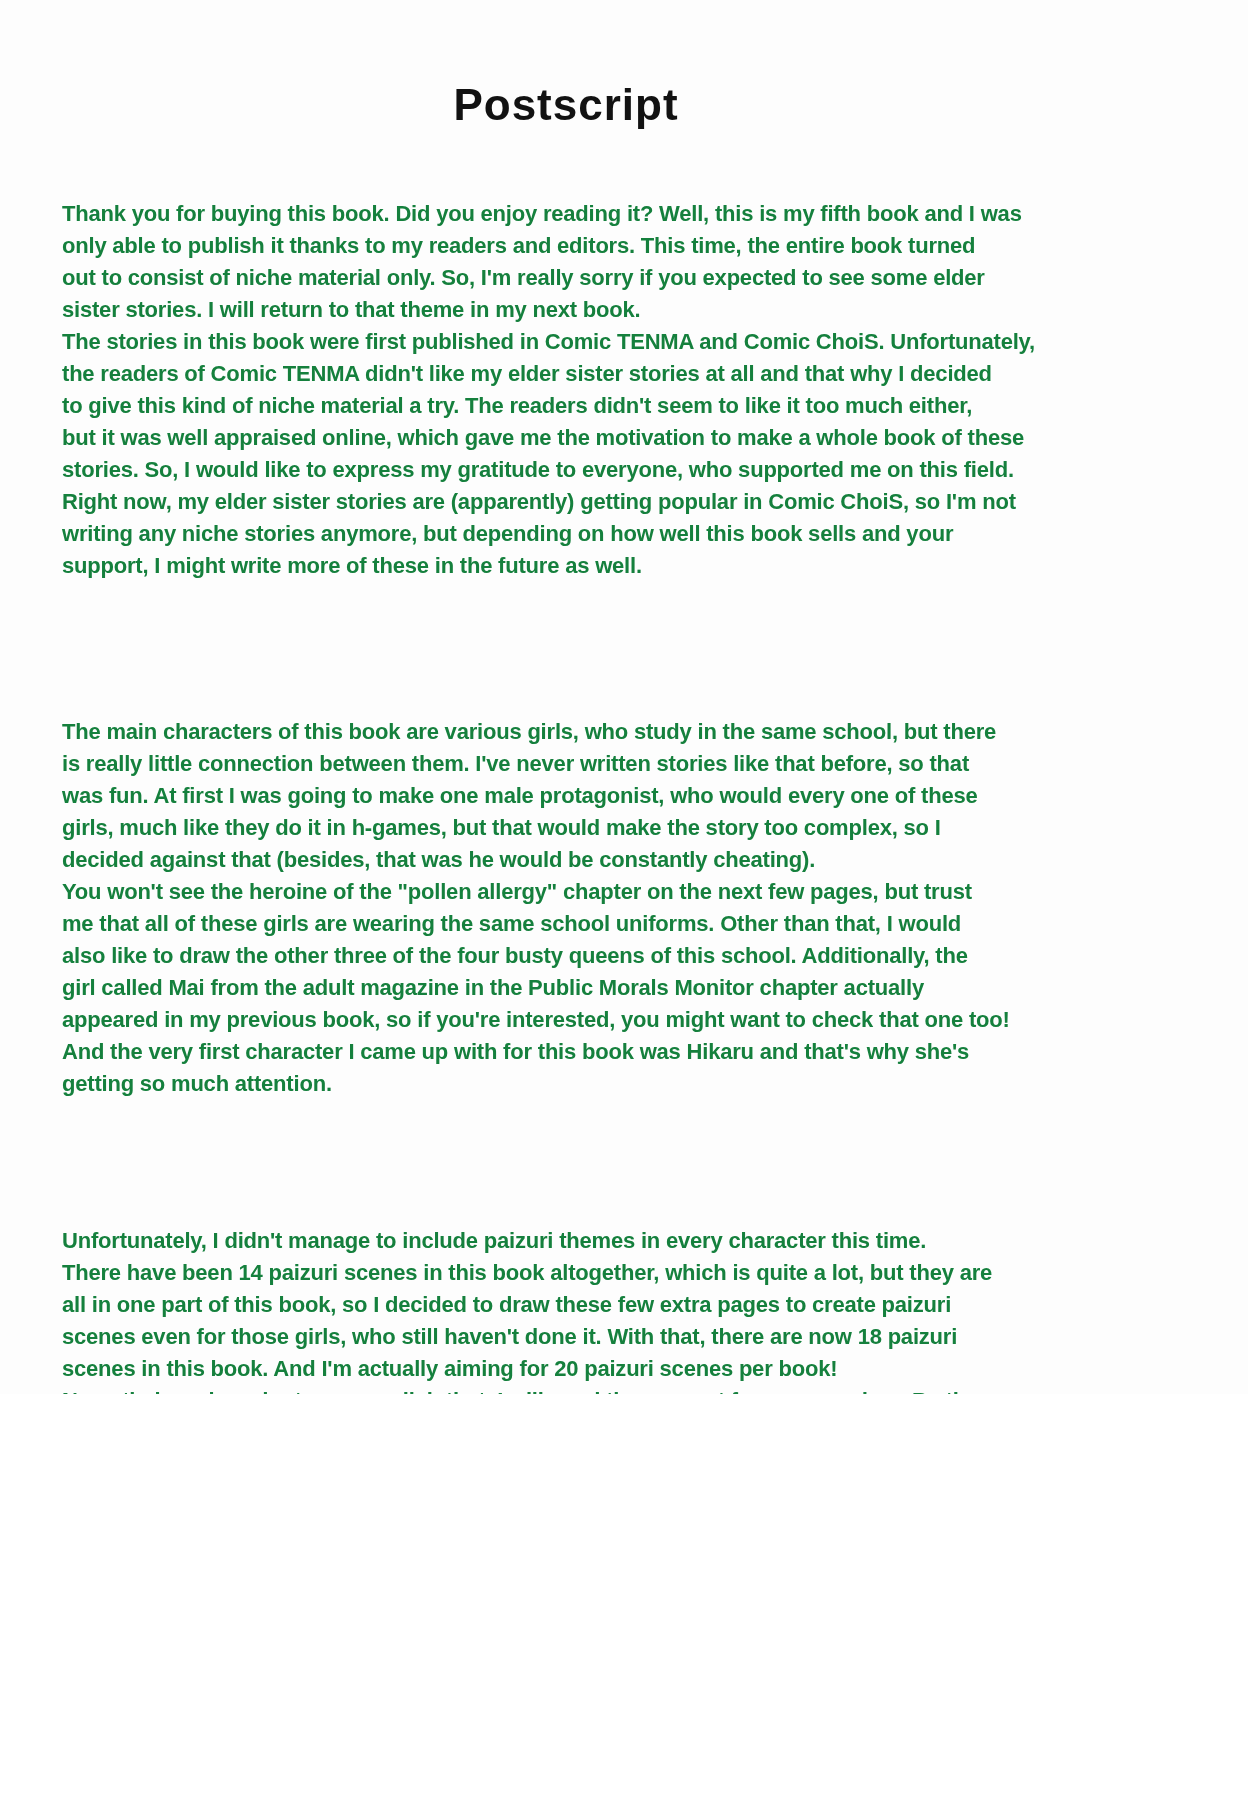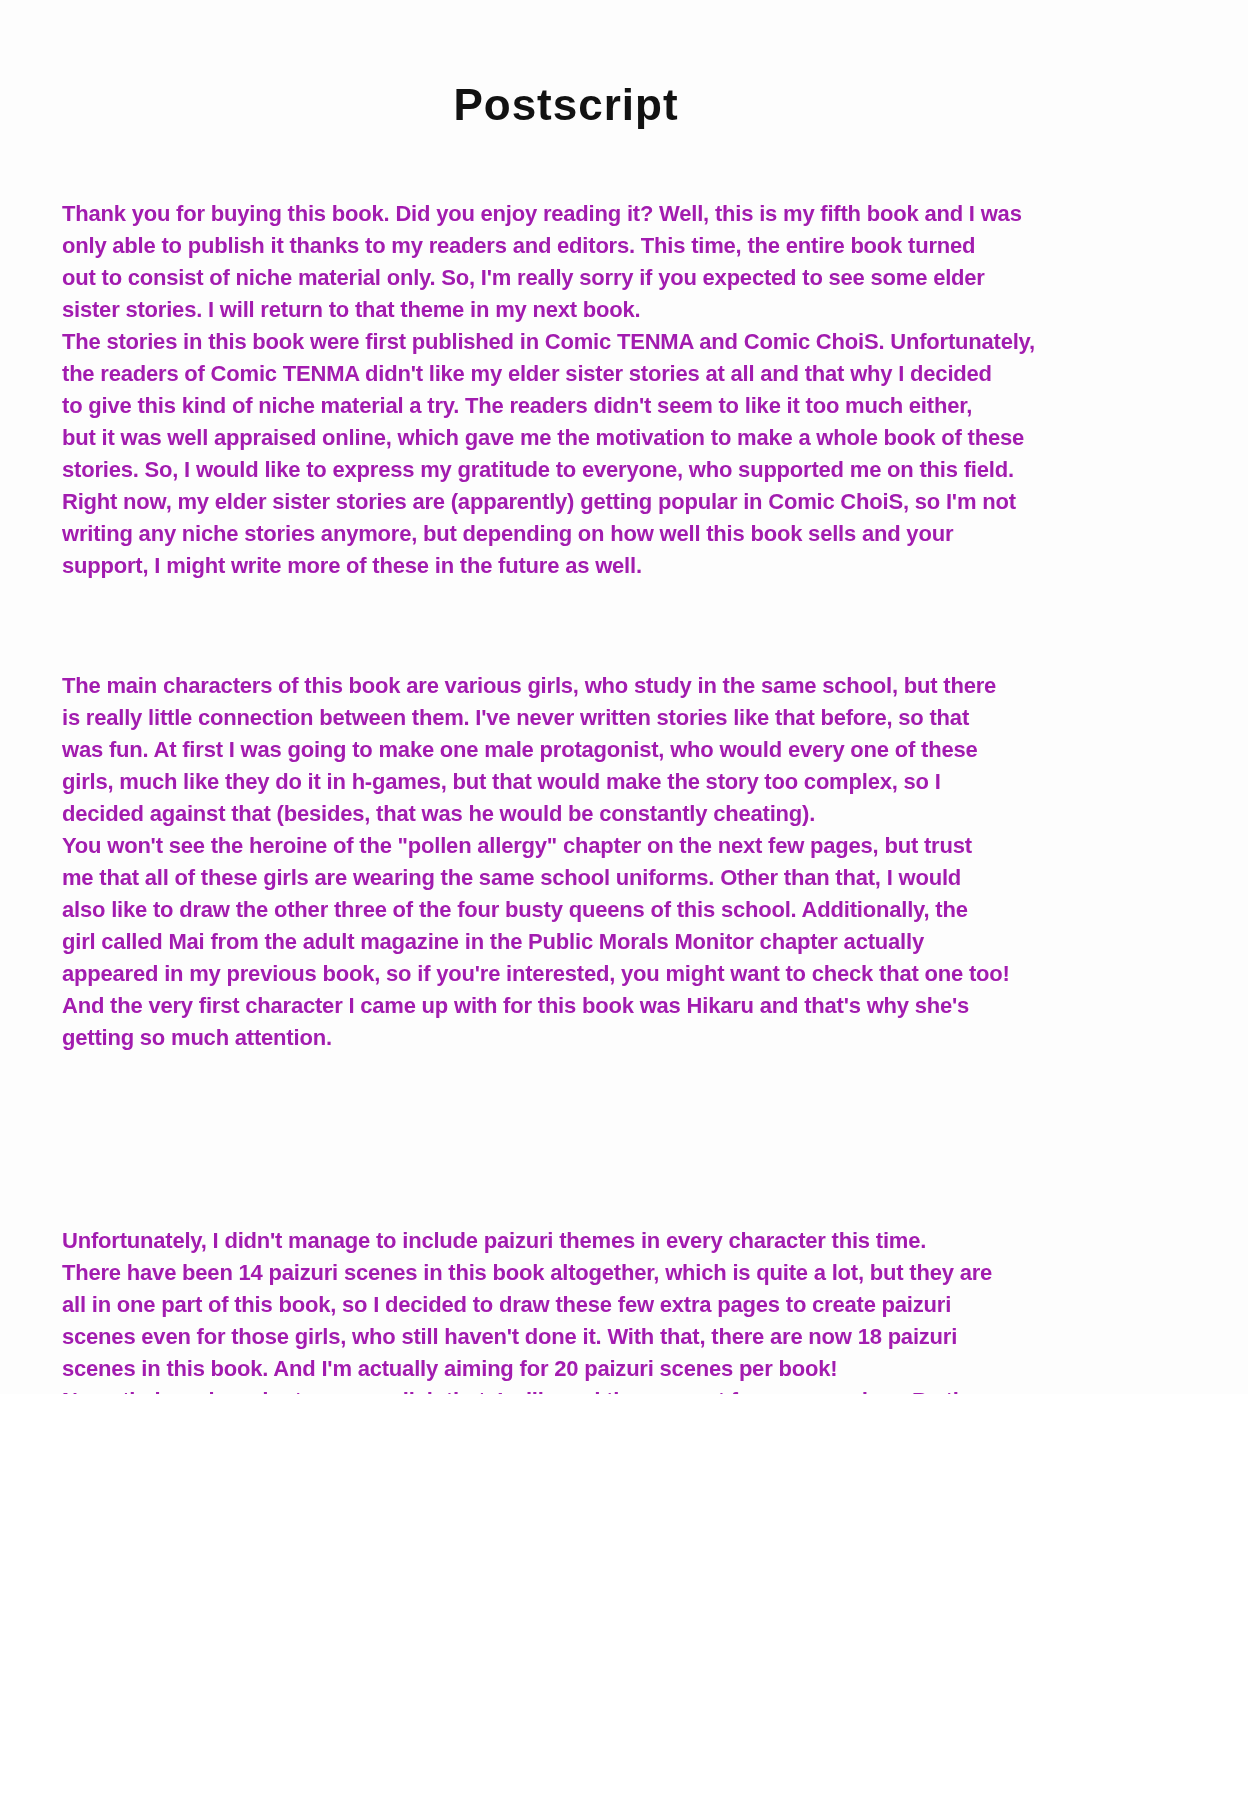--- a/index.html
+++ b/index.html
@@ -34,24 +34,24 @@
   }
   .ps-section {
     position: absolute;
     left: 62px;
     width: 1130px;
     font-size: 22px;
     font-weight: bold;
     line-height: 32px;
     letter-spacing: -0.2px;
     white-space: pre-line;
-    color: #a21caf;
+    color: #15803d;
   }
   .section-1 { top: 198px; }
-  .section-2 { top: 670px; }
+  .section-2 { top: 716px; }
   .section-3 { top: 1225px; }
   .footer {
     position: absolute;
     top: 1616px;
     left: 0;
     width: 100%;
     height: 184px;
     box-sizing: border-box;
     padding: 24px 20px 0 46px;
     display: flex;

